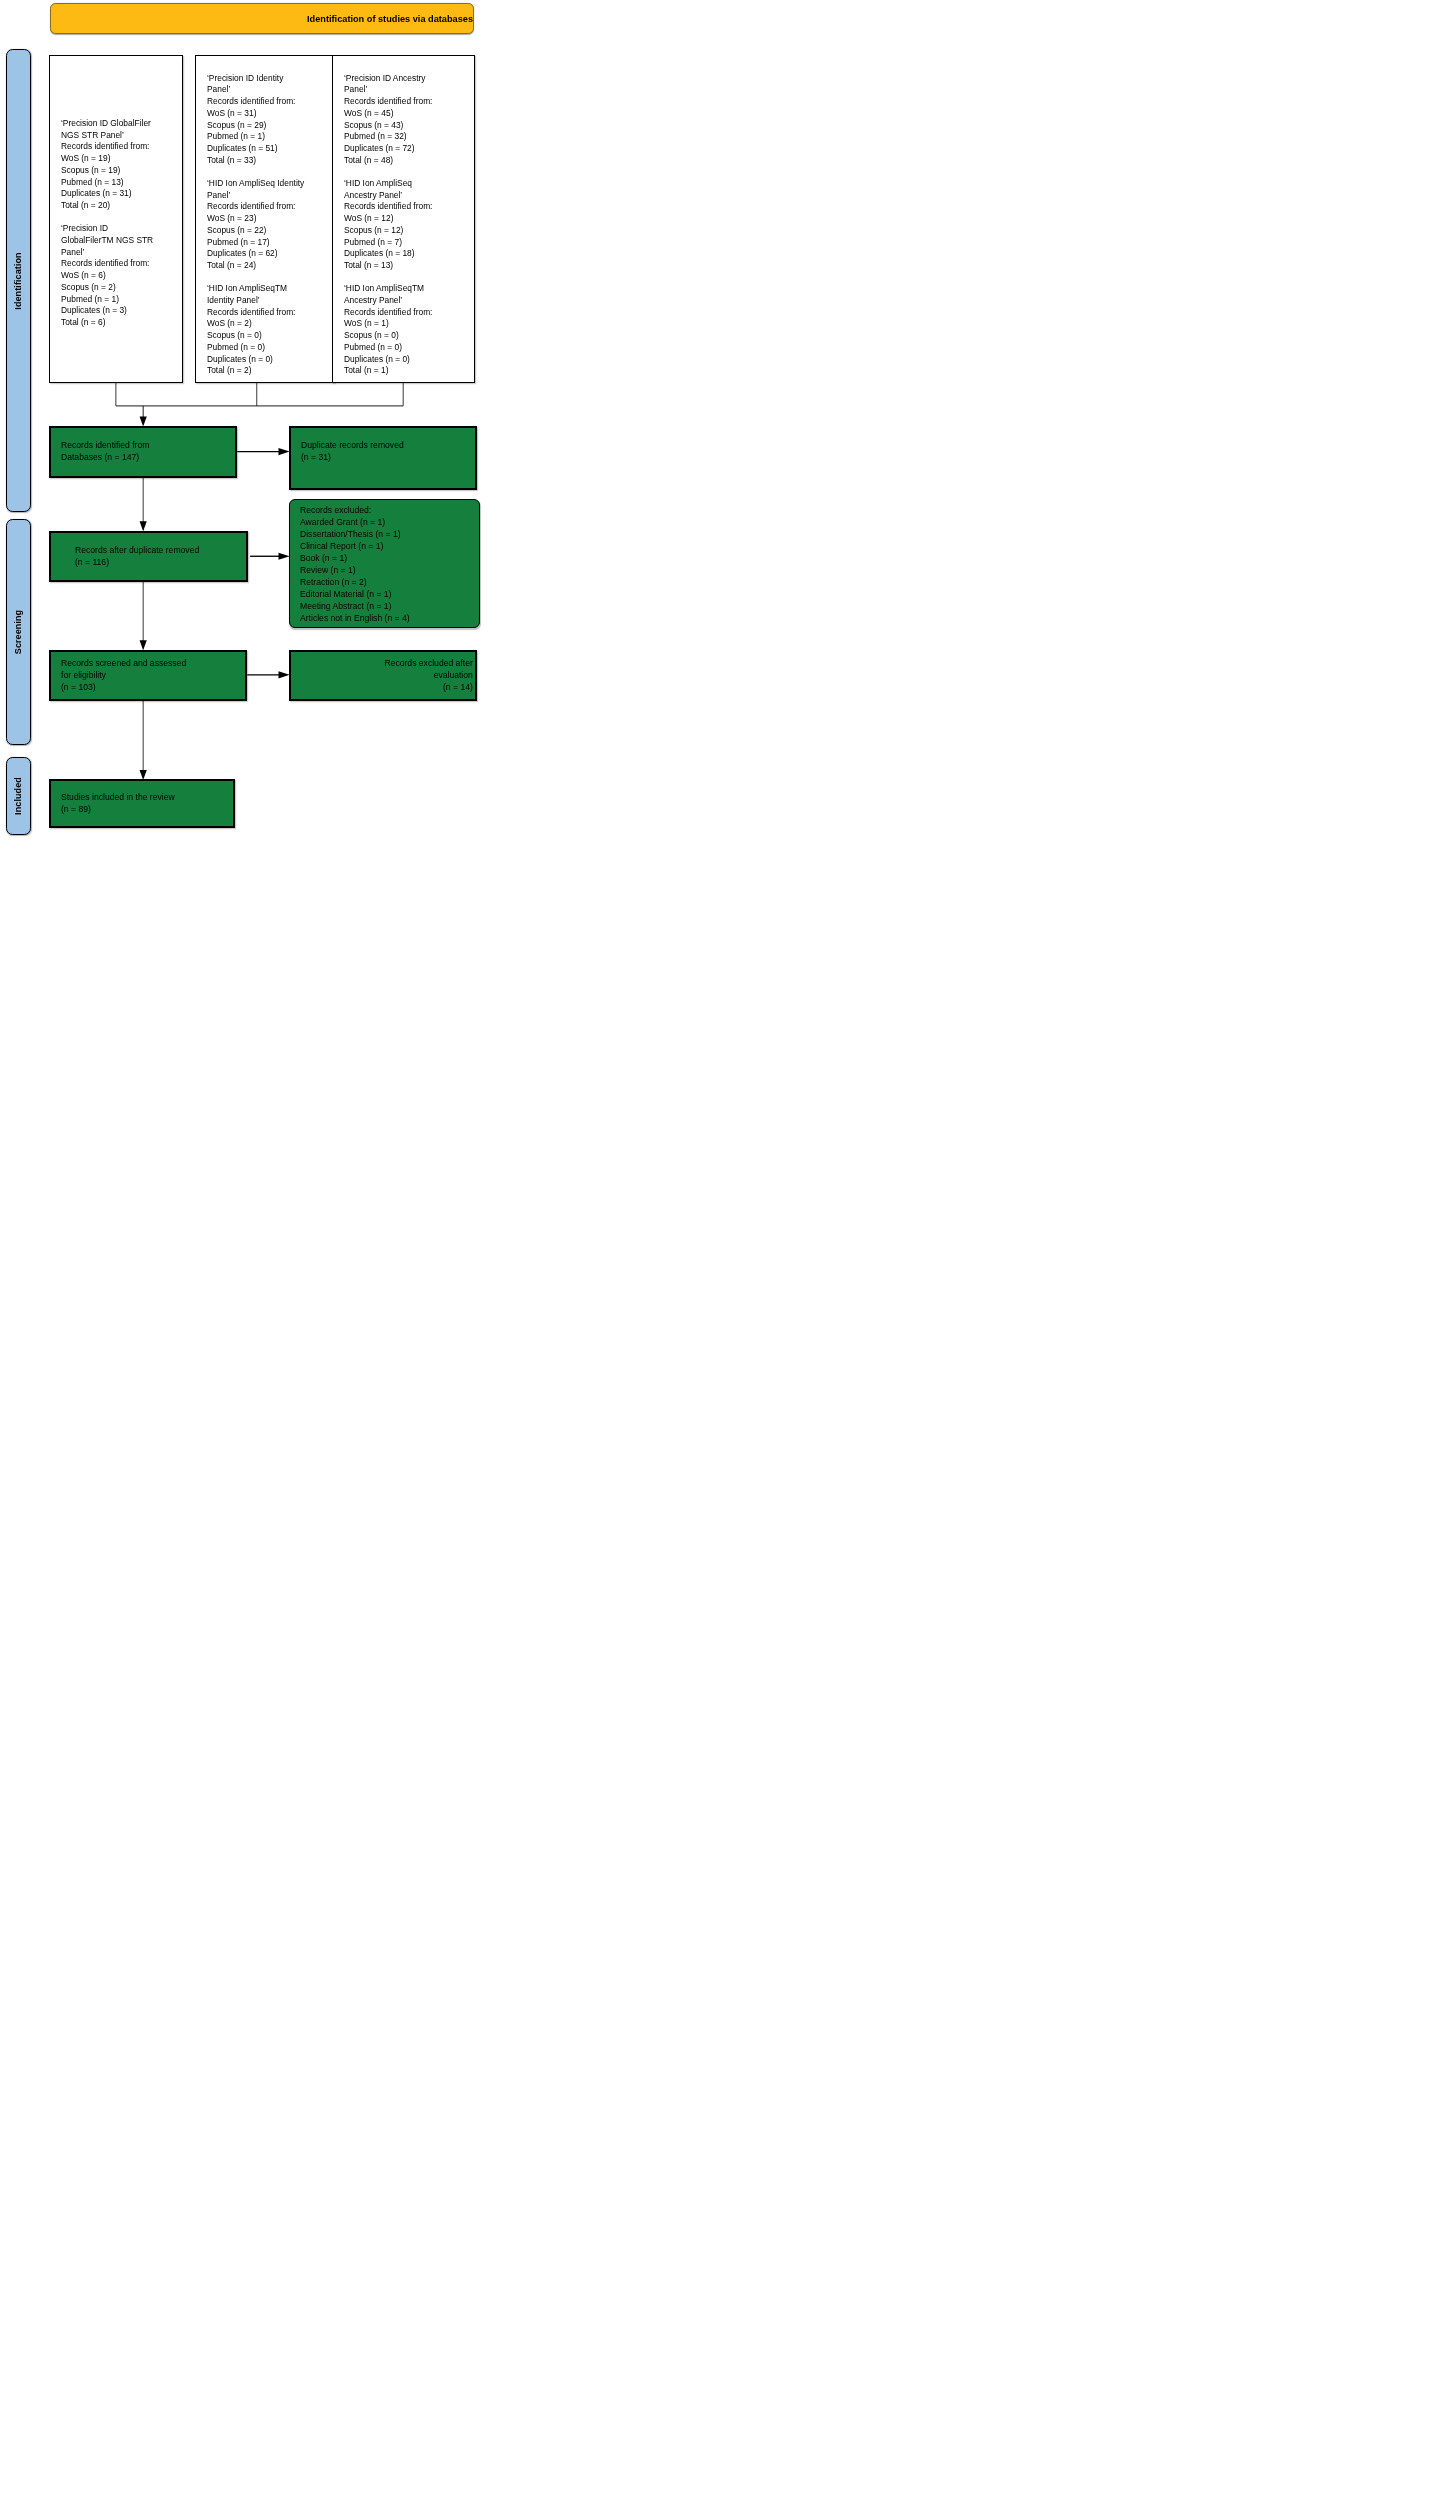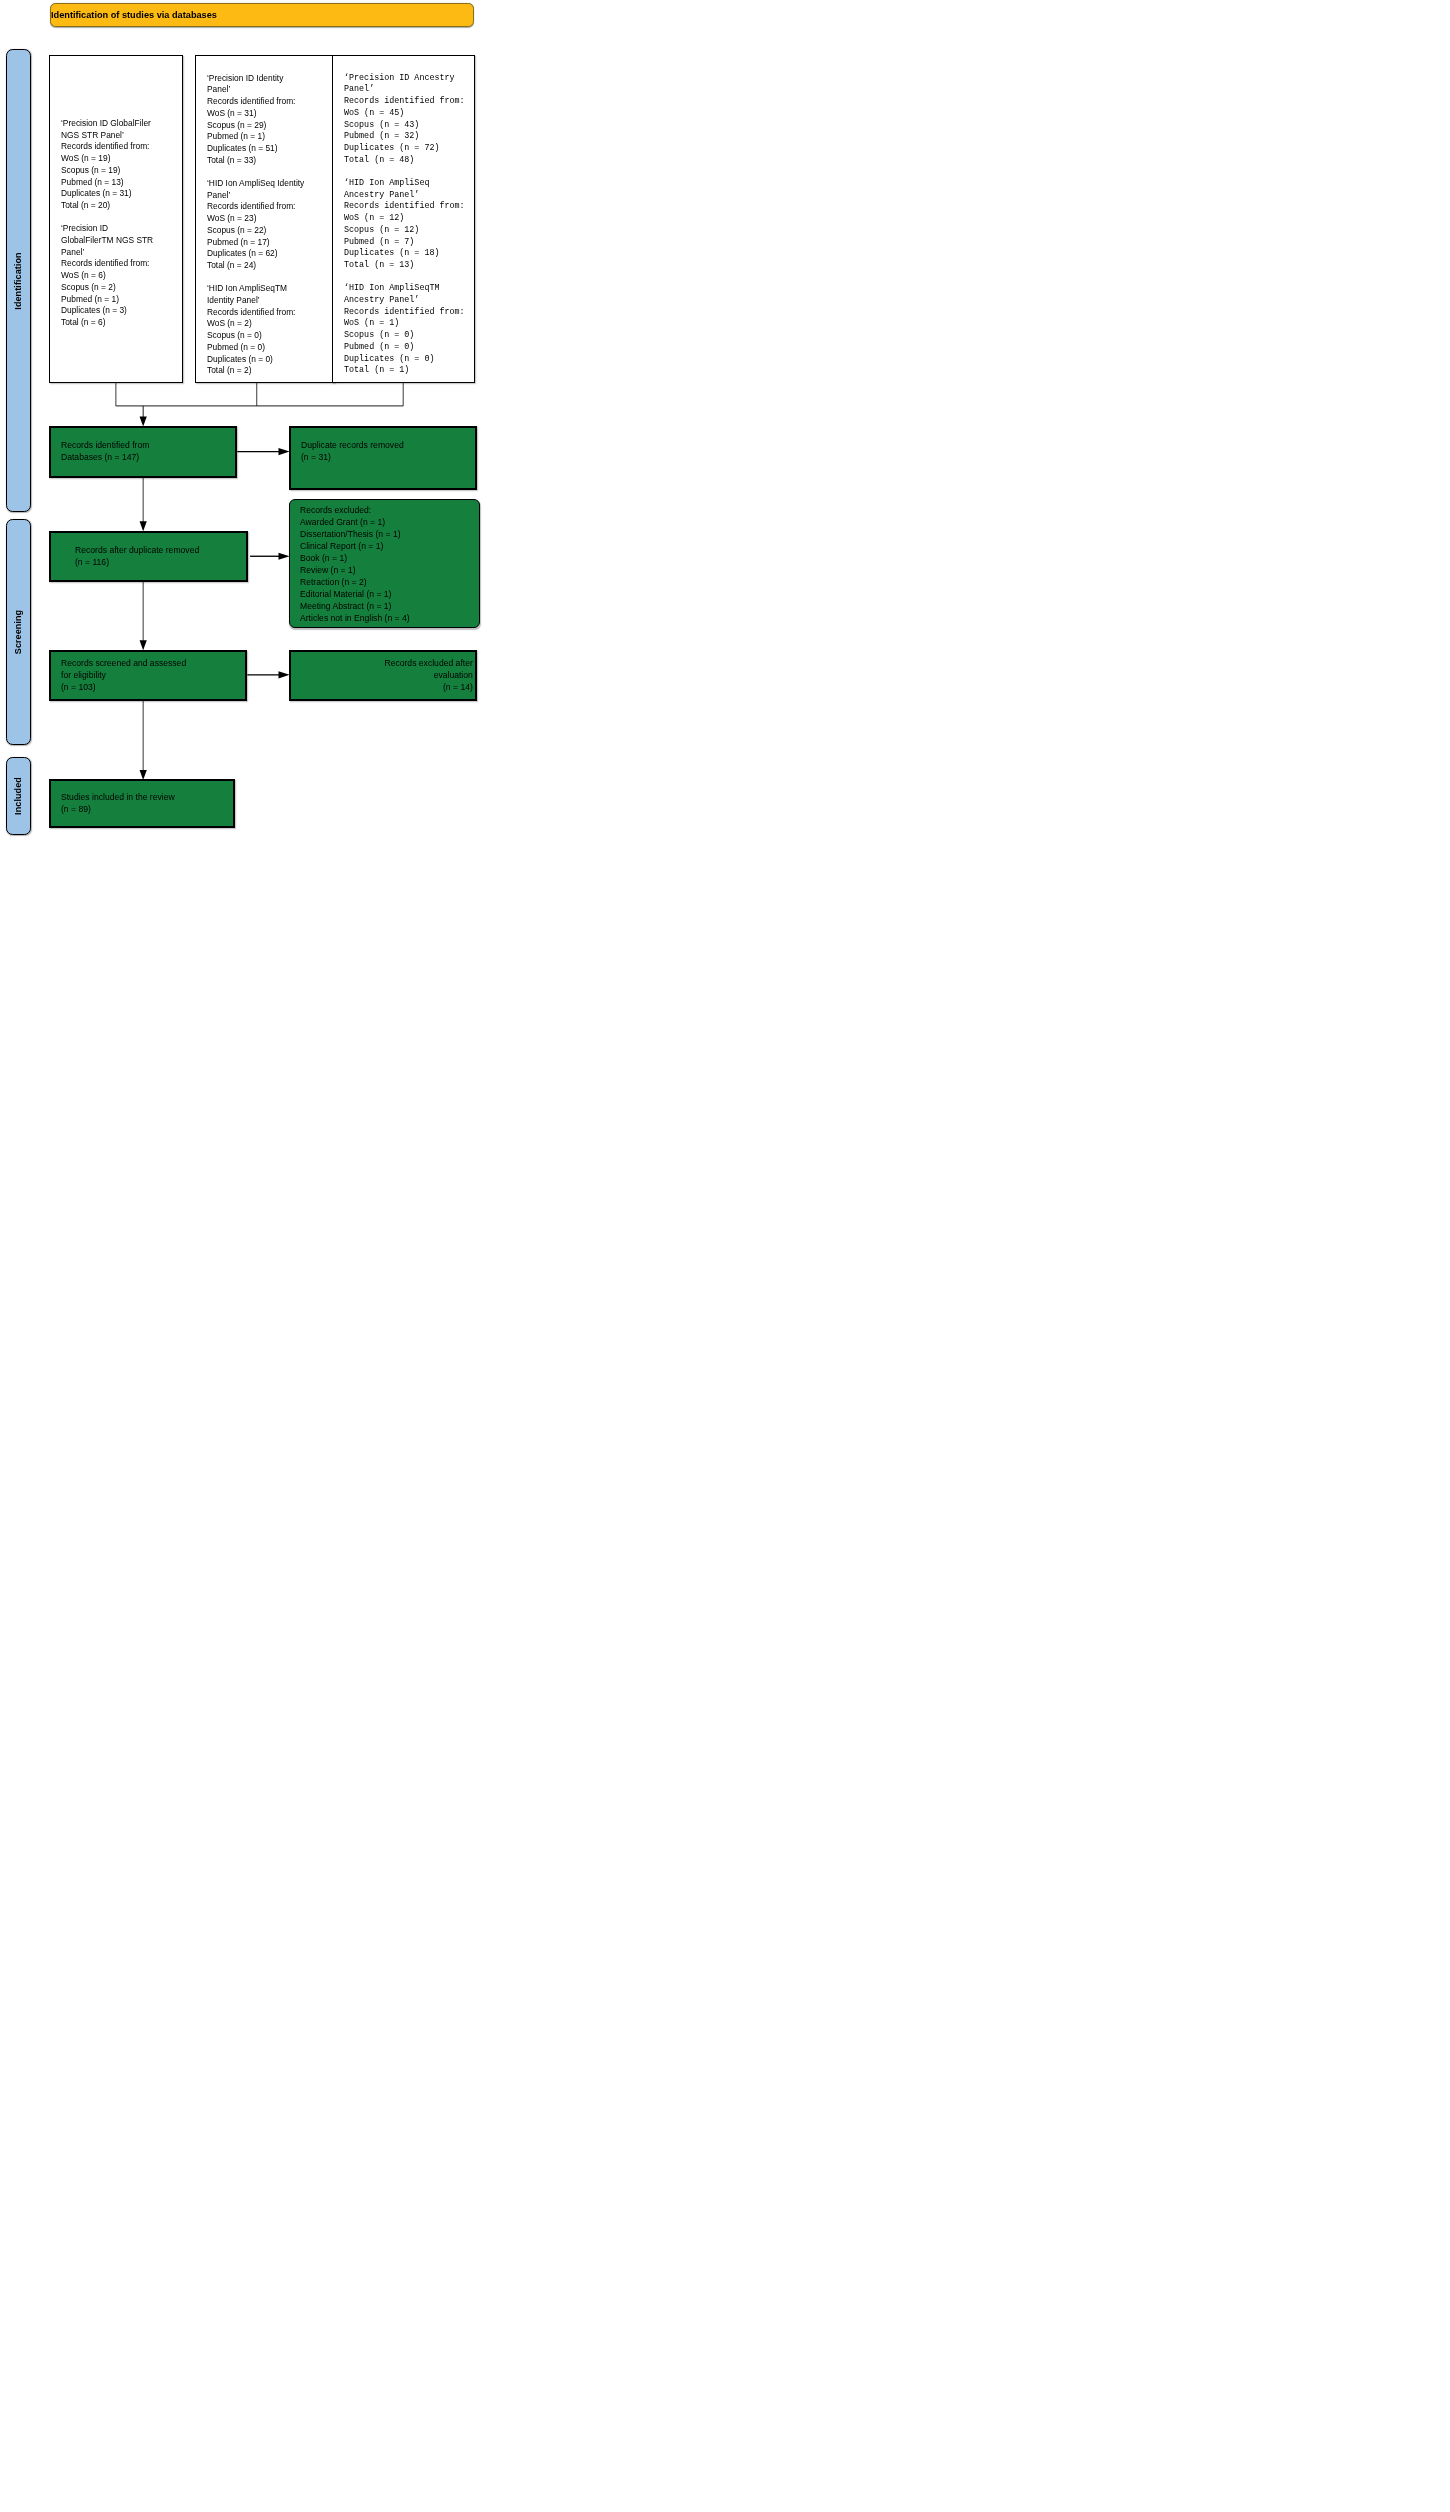--- a/index.html
+++ b/index.html
@@ -9,26 +9,26 @@
   }
   html,body{margin:0;padding:0;background:#ffffff;}
   .canvas{
     position:relative;
     width:484px;height:838px;
     background:#ffffff;
     font-family:"Liberation Sans","DejaVu Sans",sans-serif;
     color:#000;
   }
   .header-banner{
-    position:absolute;left:50px;top:3.3px;width:424px;height:24px;
+    position:absolute;left:50px;top:3.3px;width:424px;height:31px;
     background:var(--header-fill,#FCBA12);
     border:1.7px solid var(--header-border,#8A6D1A);
     border-radius:5.6px;
     box-sizing:border-box;
-    display:flex;align-items:center;justify-content:flex-start;
+    display:flex;align-items:center;justify-content:flex-end;
     font-weight:bold;font-size:9.2px;
     box-shadow:0 0.6px 1.1px rgba(0,0,0,.35);
   }
   .stage-bar{
     position:absolute;left:5.6px;width:25px;
     background:var(--sidebar-fill,#9DC3E6);
     border:1.4px solid #000;border-radius:6.7px;
     box-sizing:border-box;
     display:flex;align-items:center;justify-content:center;
     overflow:hidden;
@@ -124,21 +124,21 @@
         <div class="tl">Identity Panel’</div>
         <div class="tl">Records identified from:</div>
         <div class="tl">WoS (n = 2)</div>
         <div class="tl">Scopus (n = 0)</div>
         <div class="tl">Pubmed (n = 0)</div>
         <div class="tl">Duplicates (n = 0)</div>
         <div class="tl">Total (n = 2)</div>
       </div>
   </div>
   <div class="dbbox" style="left:332px;width:143px;">
-    <div class="inner" style="padding-top:16.7px;font-family:Liberation Mono, monospace;">
+    <div class="inner" style="padding-top:16.7px;">
         <div class="tl">‘Precision ID Ancestry</div>
         <div class="tl">Panel’</div>
         <div class="tl">Records identified from:</div>
         <div class="tl">WoS (n = 45)</div>
         <div class="tl">Scopus (n = 43)</div>
         <div class="tl">Pubmed (n = 32)</div>
         <div class="tl">Duplicates (n = 72)</div>
         <div class="tl">Total (n = 48)</div>
         <div class="tl"></div>
         <div class="tl">‘HID Ion AmpliSeq</div>

